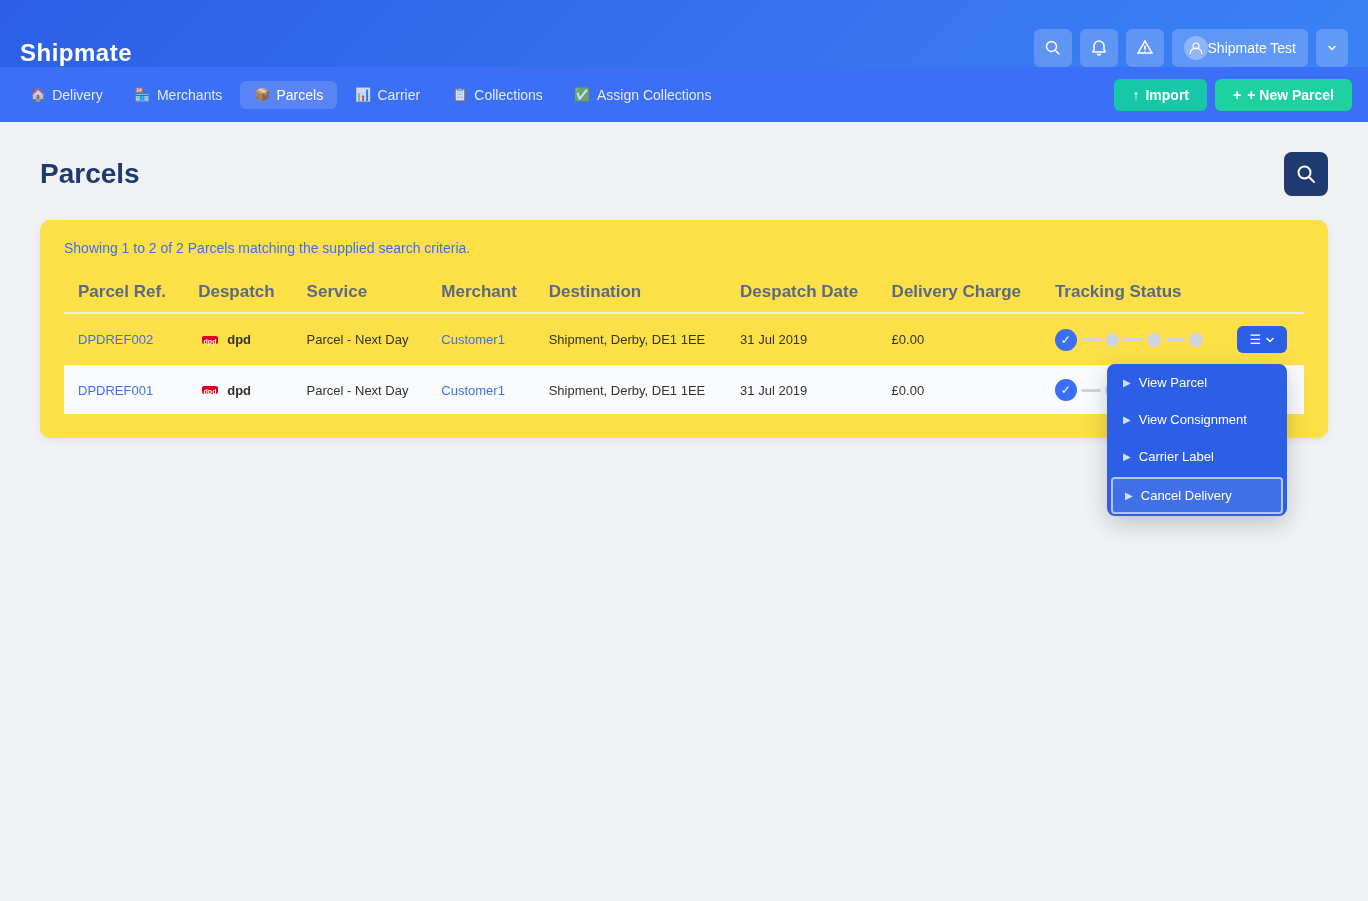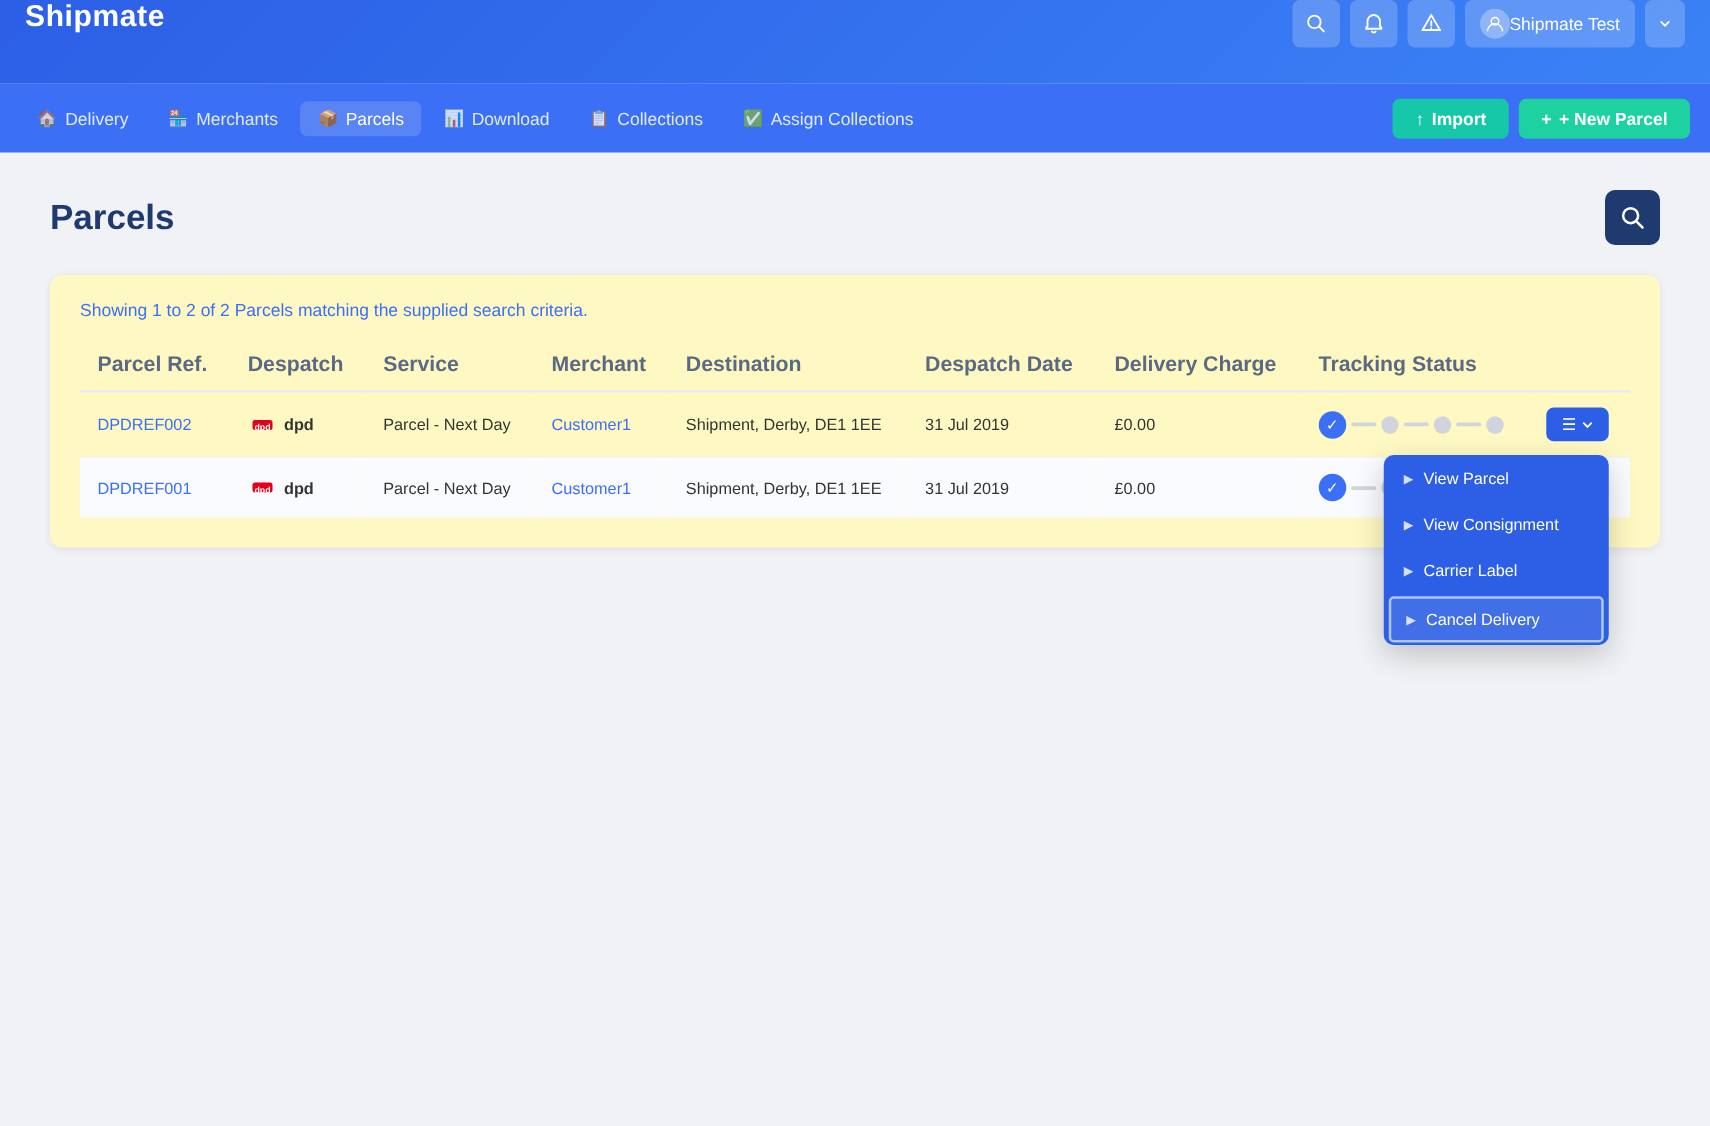--- a/index.html
+++ b/index.html
@@ -3,21 +3,21 @@
   <meta charset="utf-8">
   <style>
     * { box-sizing: border-box; margin: 0; padding: 0; }
     body { font-family: -apple-system, BlinkMacSystemFont, 'Segoe UI', sans-serif; background: #f0f2f5; min-height: 901px; }
 
     
     .top-header {
       background: linear-gradient(135deg, #2c5fe6 0%, #3b82f6 100%);
       height: 67px;
       display: flex;
-      align-items: flex-start;
+      align-items: flex-end;
       padding: 0 20px;
       justify-content: space-between;
     }
     .logo {
       color: white;
       font-size: 24px;
       font-weight: 700;
       letter-spacing: 0.5px;
     }
     .header-right {
@@ -158,21 +158,21 @@
       display: flex;
       align-items: center;
       justify-content: center;
       cursor: pointer;
       color: white;
       font-size: 18px;
     }
 
     
     .results-card {
-      background: #fef9c3;
+      background: #fde047;
       border-radius: 10px;
       padding: 20px 24px 24px;
       box-shadow: 0 2px 8px rgba(0,0,0,0.07);
     }
     .results-info {
       color: #3b6ff5;
       font-size: 14px;
       font-weight: 500;
       margin-bottom: 16px;
     }
@@ -354,21 +354,21 @@
     <a class="nav-item" href="#">
       <span class="nav-icon">🏪</span>
       <span>Merchants</span>
     </a>
     <a class="nav-item active" href="#">
       <span class="nav-icon">📦</span>
       <span>Parcels</span>
     </a>
     <a class="nav-item" href="#">
       <span class="nav-icon">📊</span>
-      <span>Download</span>
+      <span>Carrier</span>
     </a>
     <a class="nav-item" href="#">
       <span class="nav-icon">📋</span>
       <span>Collections</span>
     </a>
     <a class="nav-item" href="#">
       <span class="nav-icon">✅</span>
       <span>Assign Collections</span>
     </a>
   </div>

